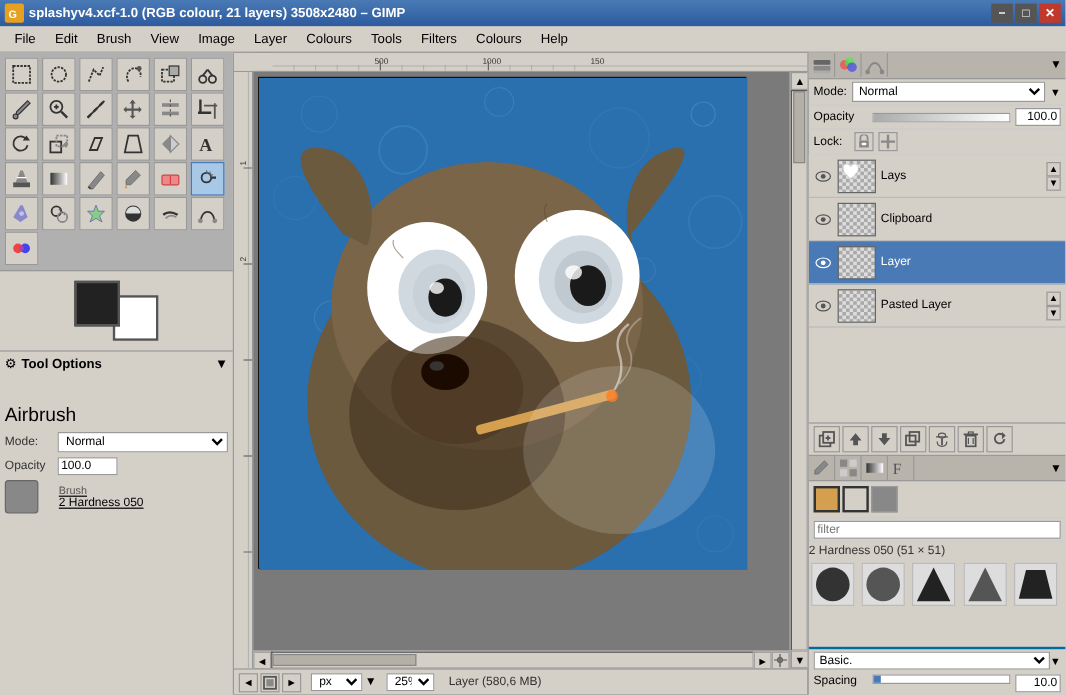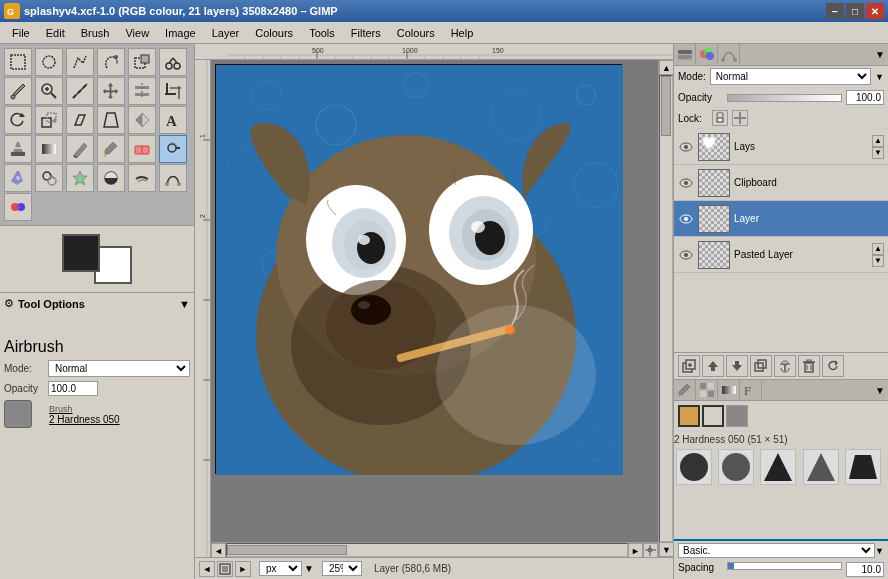--- a/index.html
+++ b/index.html
@@ -1149,20 +1149,23 @@
         <div style="flex:1;"></div>
         <div style="width:16px; display:flex; align-items:center; justify-content:center; cursor:pointer; font-size:10px;">▼</div>
       </div>
 
       <div class="brush-swatches">
         <div class="brush-swatch sel" style="background:#d4a050;"></div>
         <div class="brush-swatch sel" style="background:#d4d0c8; border:2px solid #333;"></div>
         <div class="brush-swatch" style="background:#888888;"></div>
       </div>
 
+      <div class="brush-filter-row">
+        <input type="text" class="brush-filter-input" placeholder="filter" style="">
+      </div>
 
       <div class="brush-count">2 Hardness 050 (51 × 51)</div>
 
       <div class="brushes-grid">
         <div class="brush-cell">
           <svg width="32" height="32" viewBox="0 0 32 32">
               <ellipse cx="16" cy="16" rx="14" ry="14" fill="#333"></ellipse>
             </svg>
         </div>
         <div class="brush-cell">

